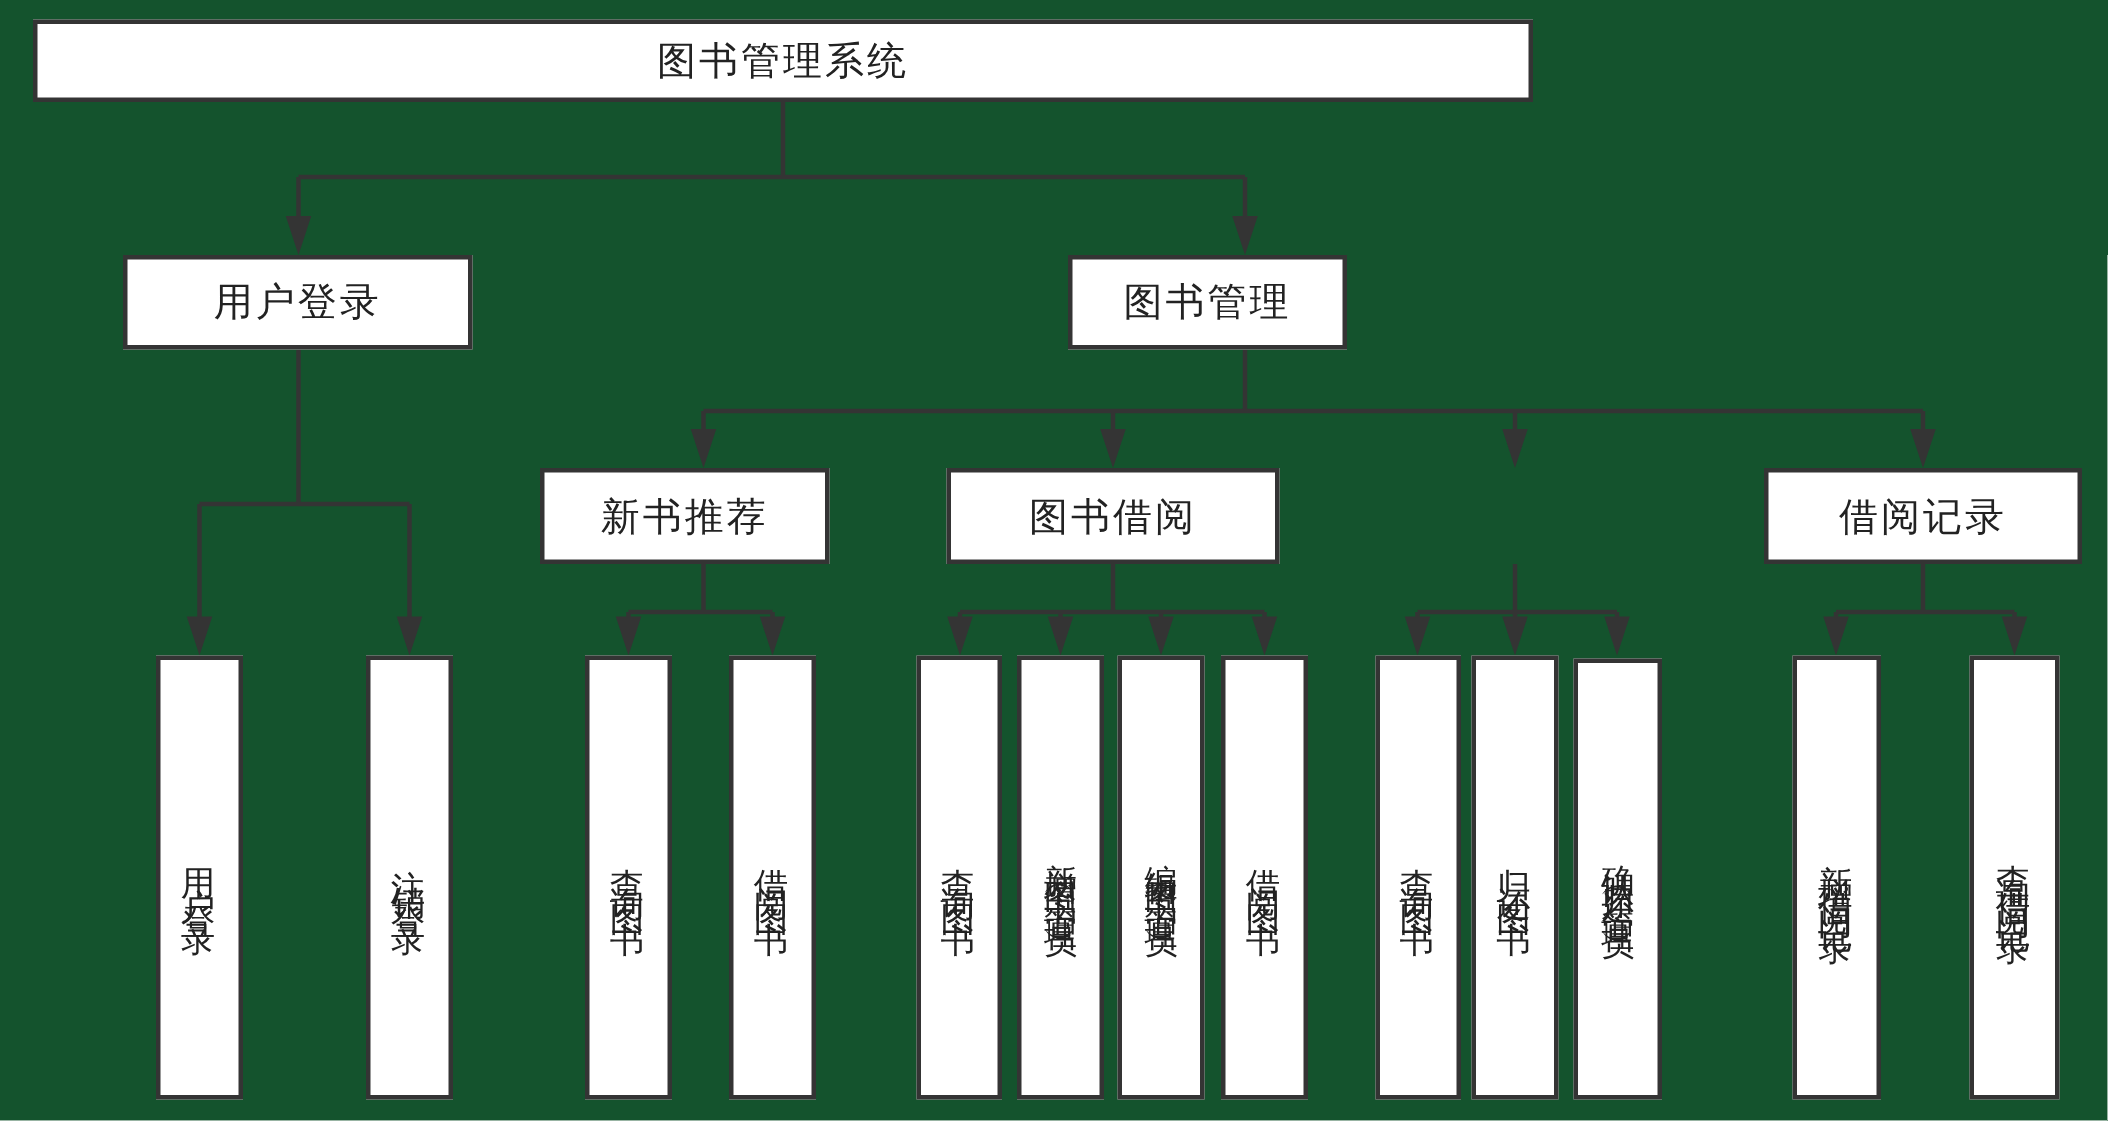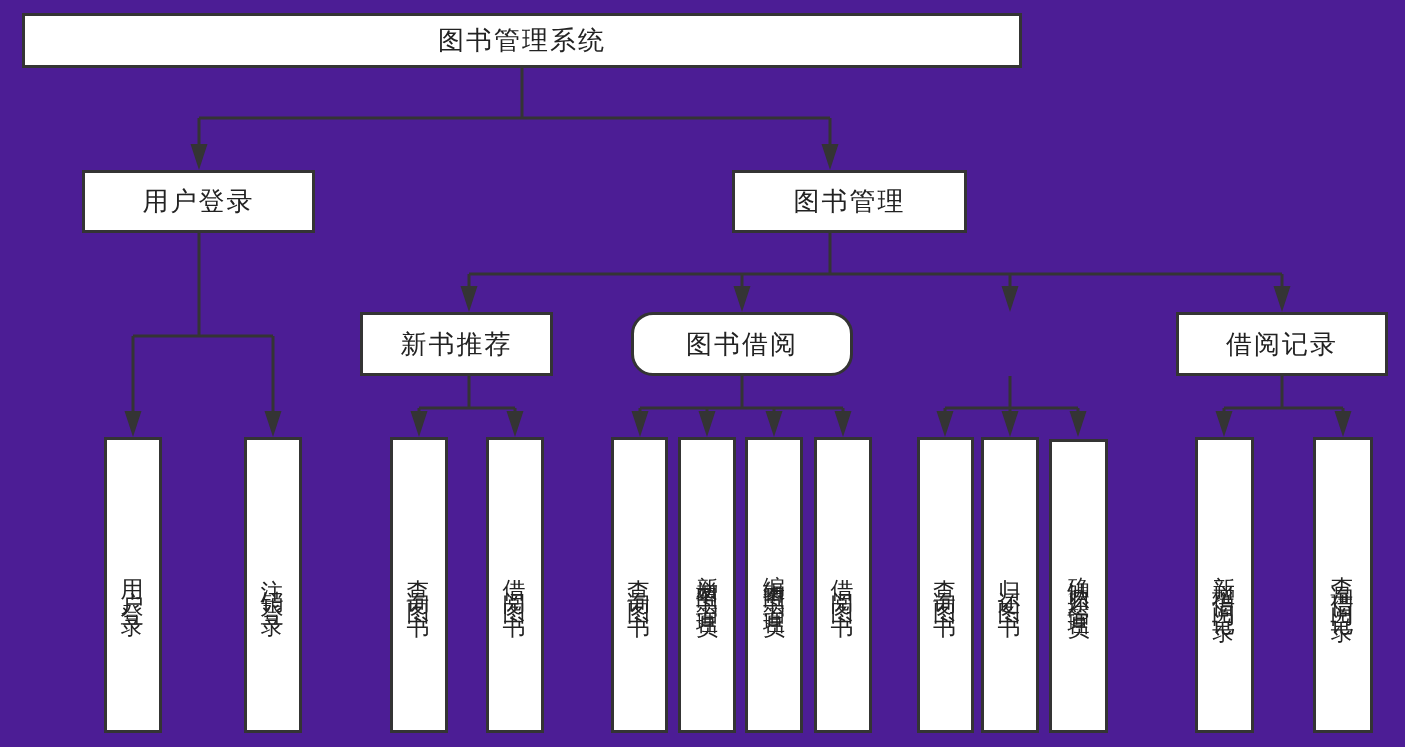--- a/index.html
+++ b/index.html
@@ -1,21 +1,21 @@
 <!DOCTYPE html>
 <html><head>
 <meta charset="utf-8">
 <style>
   * { margin: 0; padding: 0; box-sizing: border-box; }
   html, body { background: #ffffff; }
   .canvas {
     position: relative;
     width: 1405px;
     height: 747px;
-    background: #4c1d95;
+    background: #14532d;
     font-family: "Liberation Sans", "DejaVu Sans", sans-serif;
     overflow: hidden;
   }
   .wires {
     position: absolute;
     left: 0; top: 0;
     width: 1405px; height: 747px;
   }
   .box {
     position: absolute;
@@ -103,28 +103,28 @@
     </g>
   </svg>
 
   <div class="box root-box">
     <span class="h-label">图书管理系统</span>
   </div>
 
   <div class="box" style="left:82px; top:170px; width:233px; height:63px;">
     <span class="h-label">用户登录</span>
   </div>
-  <div class="box" style="left:712px; top:170px; width:235px; height:63px;margin-left:20px;">
+  <div class="box" style="left:712px; top:170px; width:186px; height:63px;">
     <span class="h-label">图书管理</span>
   </div>
 
   <div class="box" style="left:360px; top:312px; width:193px; height:64px;">
     <span class="h-label">新书推荐</span>
   </div>
-  <div class="box" style="left:631px; top:312px; width:222px; height:64px;border-radius:22px;">
+  <div class="box" style="left:631px; top:312px; width:222px; height:64px;">
     <span class="h-label">图书借阅</span>
   </div>
   <div class="box" style="left:1176px; top:312px; width:212px; height:64px;">
     <span class="h-label">借阅记录</span>
   </div>
 
   <div class="box v-box" style="left:104px; top:437px; width:58px; height:296px;">
     <span>用户登录</span>
   </div>
   <div class="box v-box" style="left:244px; top:437px; width:58px; height:296px;">

